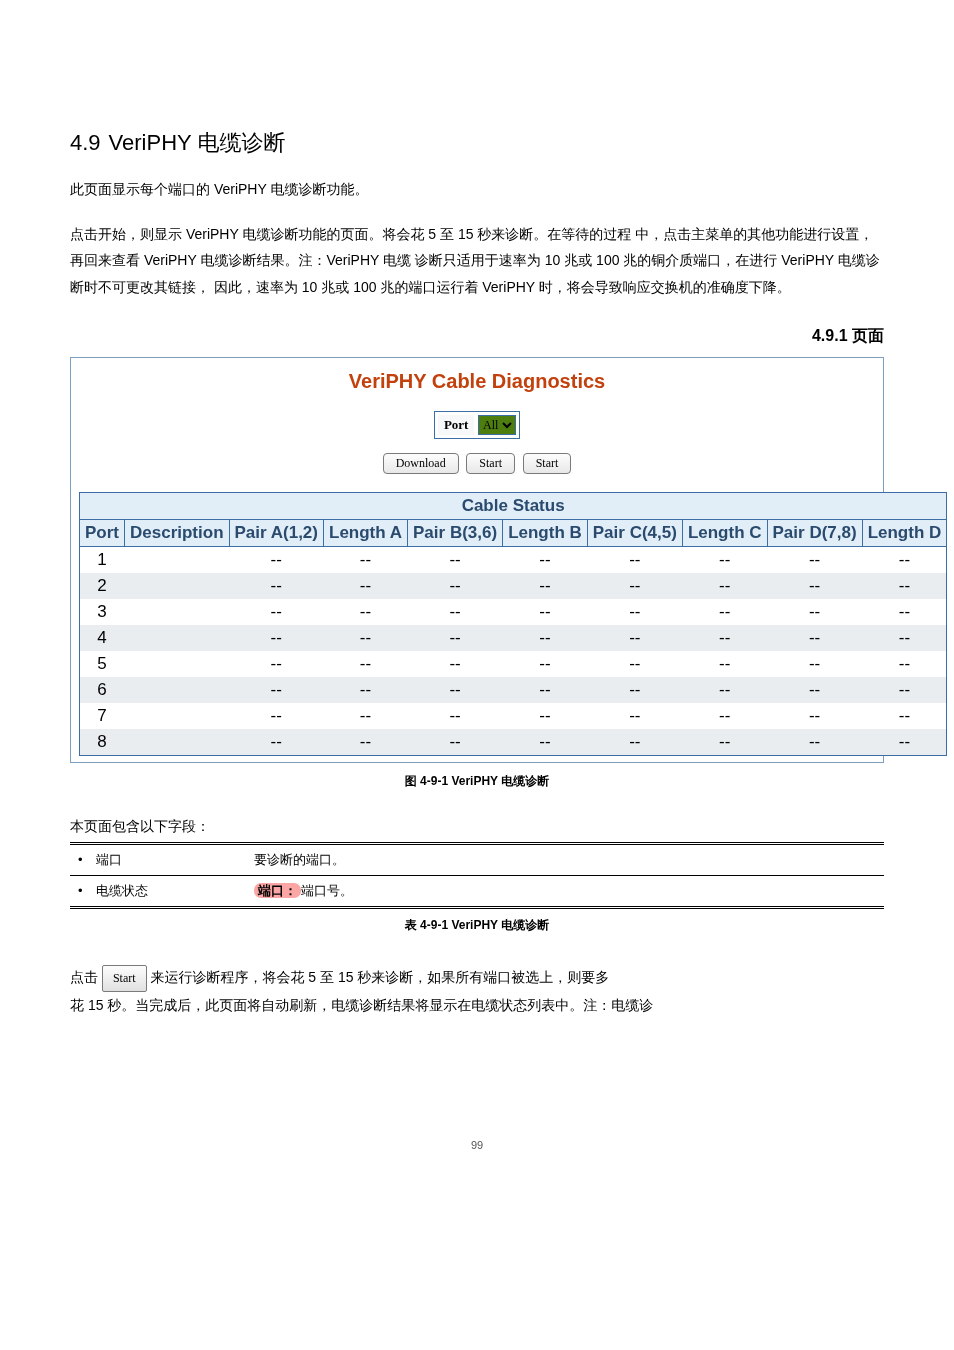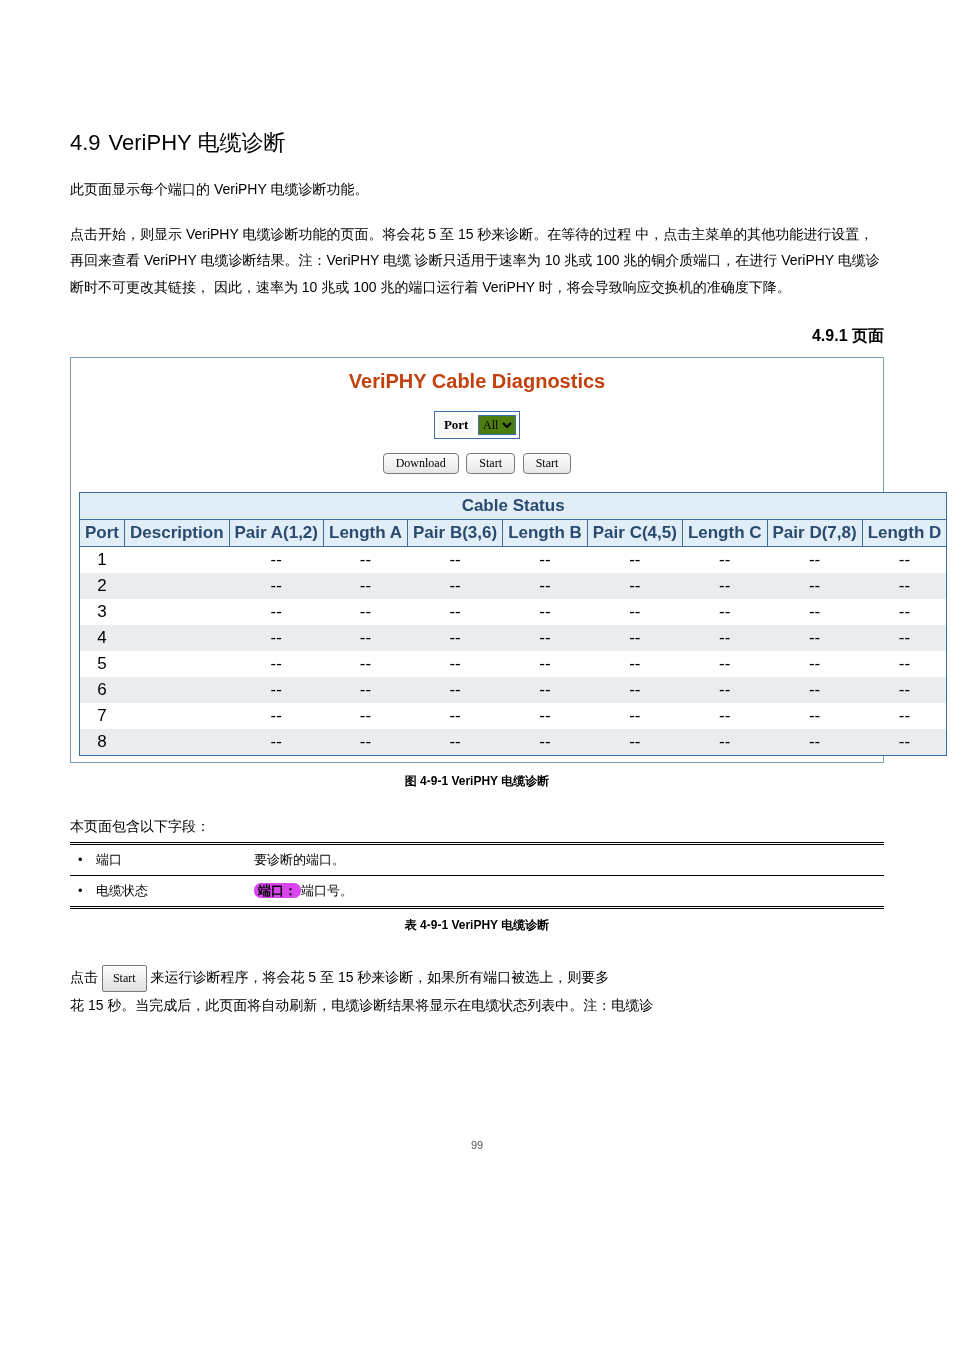--- a/index.html
+++ b/index.html
@@ -157,21 +157,21 @@
   .bbtn{
     display:inline-block;
     font-family:"Times New Roman", serif;
     font-size:12px;
     border:1px solid #7a7a7a;
     background: linear-gradient(#fdfdfd,#e0e0e0);
     border-radius:2px;
     padding:1px 10px;
   }
   .gray-b{
-    background:#d946ef;
+    background:#fca5a5;
     font-weight:bold;
     padding:0 4px;
     border-radius:7px;
   }
   .tbl-caption{
     text-align:center;
     font-weight:bold;
     font-size:12px;
     margin-top:8px;
   }

